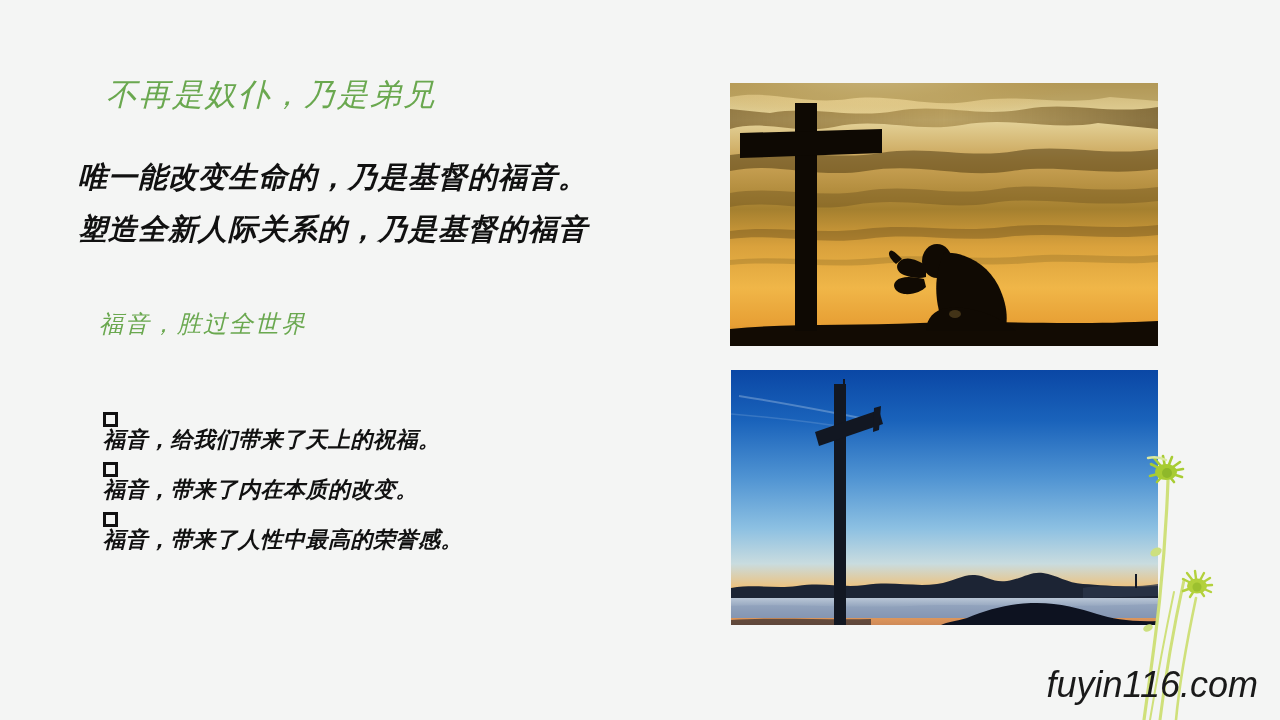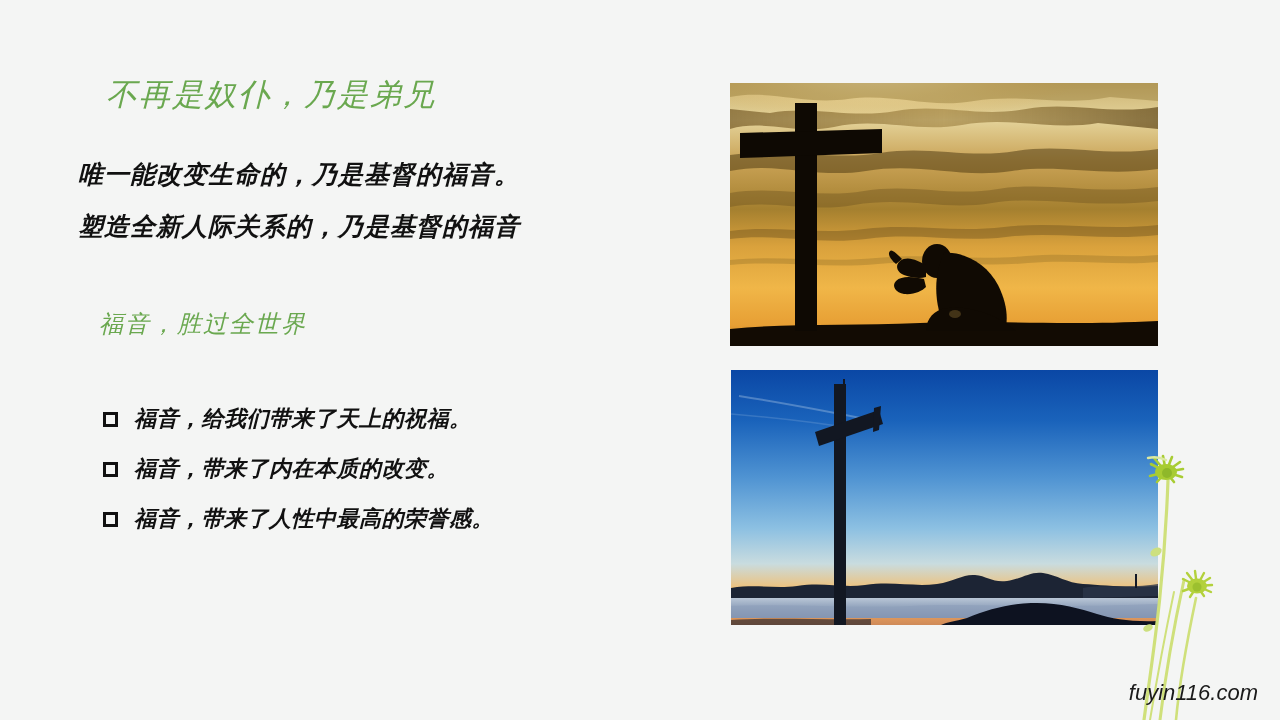--- a/index.html
+++ b/index.html
@@ -22,40 +22,41 @@
     letter-spacing:2px;
     white-space:nowrap;
   }
   #title-main { left:106px; top:74px; }
   #subheading-gospel { left:99px; top:308px; font-size:24px; }
 
   .body-bold {
     position:absolute;
     left:78px;
     color:#111111;
-    font-size:25px;
+    font-size:29px;
     font-weight:bold;
     letter-spacing:1px;
     white-space:nowrap;
   }
   #body-line-1 { top:158px; }
   #body-line-2 { top:210px; }
 
   
   #bullet-list {
     position:absolute;
     left:103px;
     top:406px;
     width:560px;
   }
   .bullet-row {
     display:flex;
     align-items:flex-start;
     margin-bottom:22px;
     height:28px;
+    flex-direction:column;
   }
   .bullet-marker {
     width:15px; height:15px;
     border:3px solid #111;
     background:transparent;
     margin-top:6px;
     margin-right:16px;
     flex:0 0 auto;
   }
   .bullet-text {
@@ -89,21 +90,21 @@
     left:1130px; top:440px;
     width:150px; height:280px;
     pointer-events:none;
   }
   #flower-decoration svg { display:block; width:100%; height:100%; }
 
   
   #watermark {
     position:absolute;
     right:22px; bottom:14px;
-    font-size:22px;
+    font-size:36px;
     color:#1a1a1a;
     font-family:"Liberation Sans","DejaVu Sans",sans-serif;
     letter-spacing:0px;
     white-space:nowrap;
   }
 </style>
 </head>
 <body>
 
 <div id="slide">

